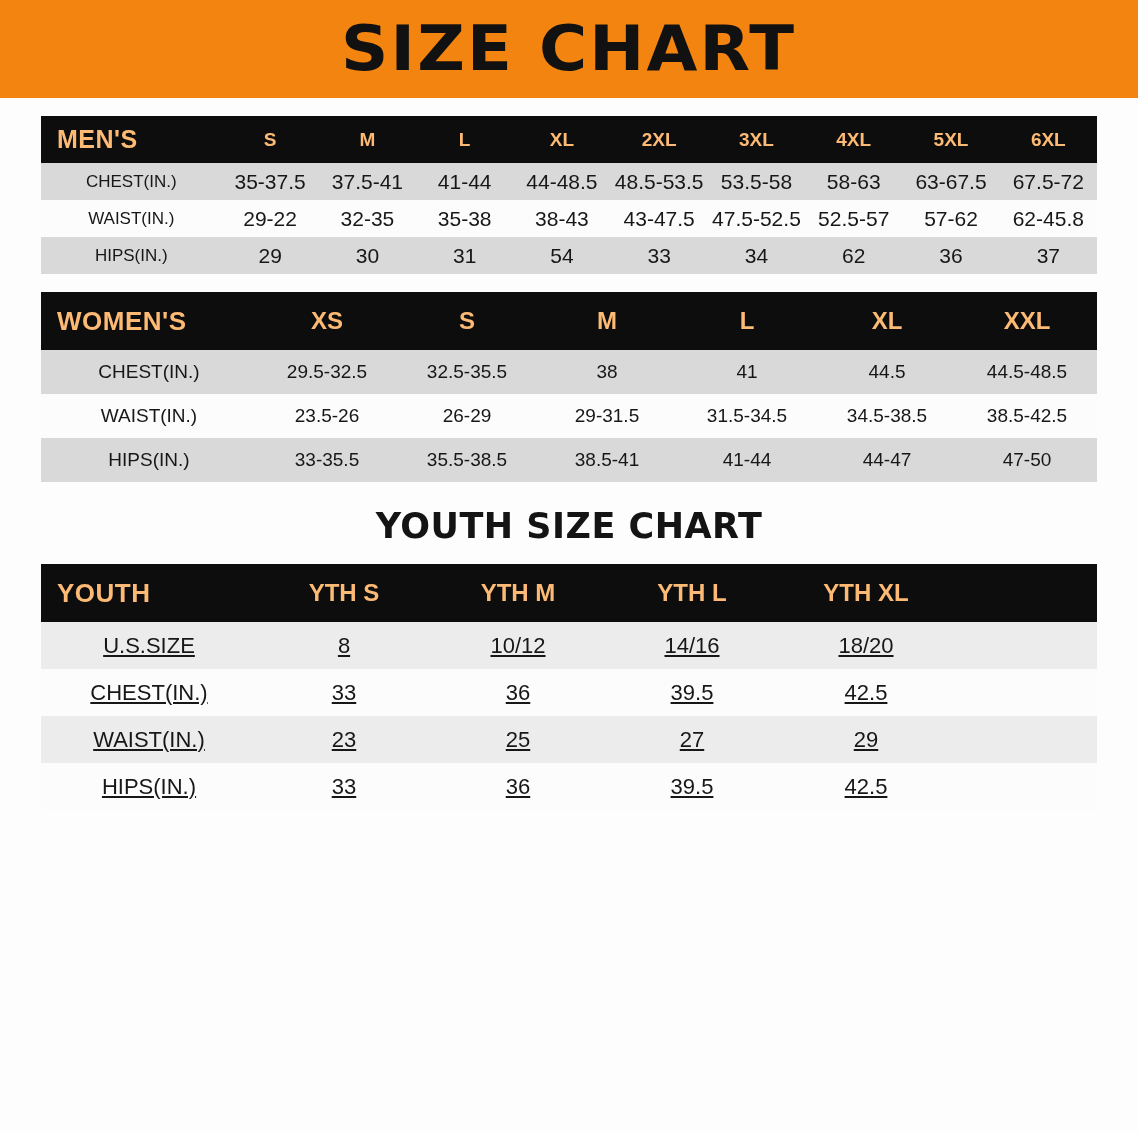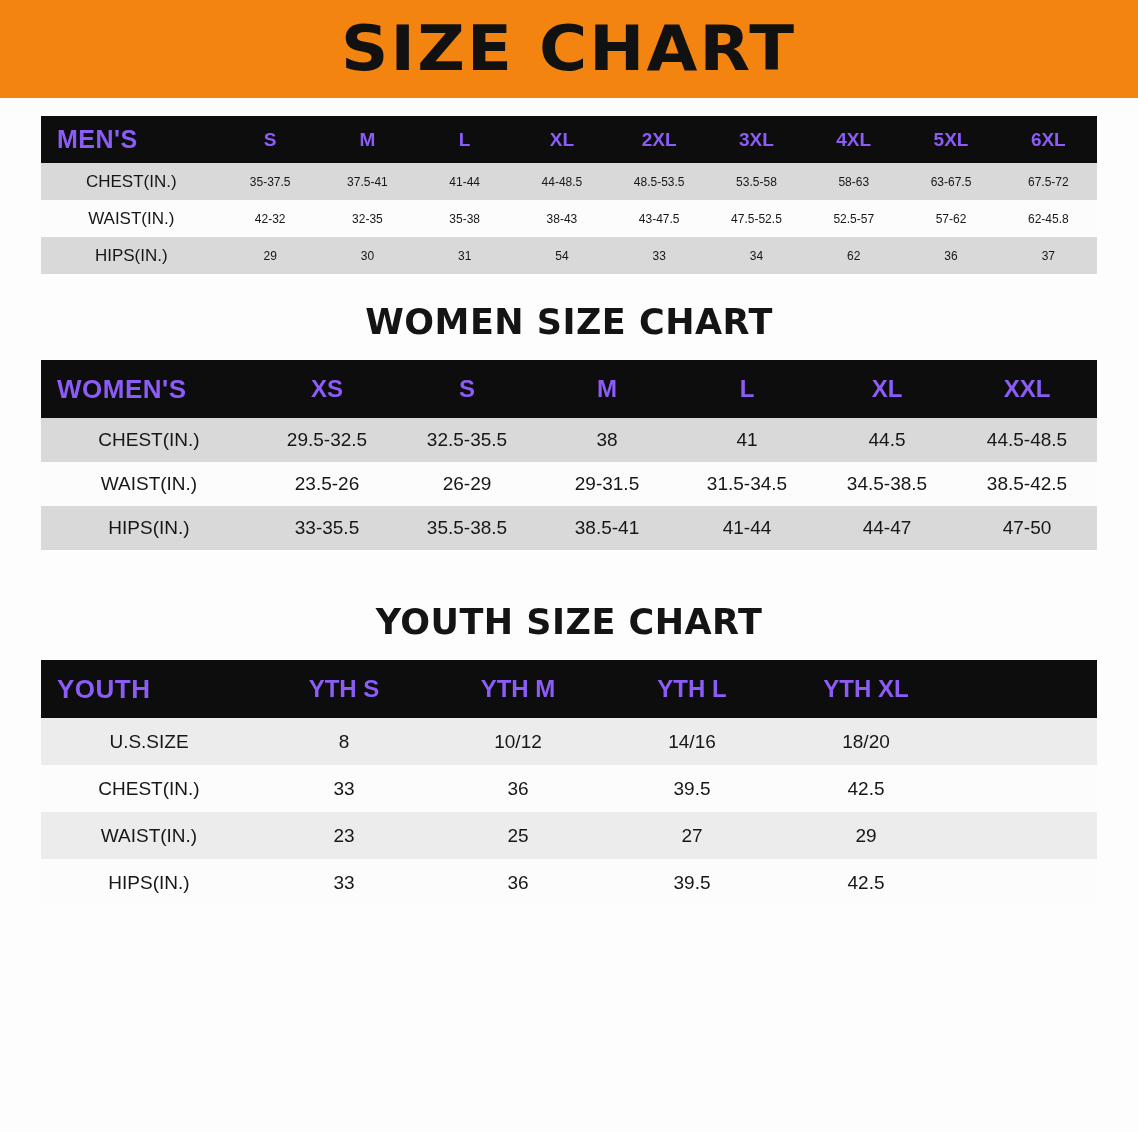--- a/index.html
+++ b/index.html
@@ -41,73 +41,73 @@
   .section-title {
     text-align: center;
     font-family: "DejaVu Sans", sans-serif;
     font-weight: bold;
     font-size: 35px;
     color: #141414;
     letter-spacing: 0.5px;
   }
   #man-title { margin-top: 28px; }
   #women-title { margin-top: 28px; }
-  #youth-title { margin-top: 52px; }
+  #youth-title { margin-top: 24px; }
 
   
   table {
     border-collapse: collapse;
     table-layout: fixed;
   }
   .chart-table {
     margin: 0 auto;
   }
   .chart-table th, .chart-table td {
     text-align: center;
     vertical-align: middle;
     font-family: "Liberation Sans", sans-serif;
   }
   .chart-table thead th {
     background: #0d0d0d;
-    color: #8b5cf6;
+    color: #fdba74;
     font-weight: bold;
   }
   .chart-table thead th.rowhead {
     text-align: left;
     padding-left: 16px;
     font-size: 25px;
     letter-spacing: 0.5px;
   }
   .row-label {
     text-align: center !important;
     color: #171717;
   }
 
   
   #men-table { width: 1056px; margin-top: 18px; }
   #men-table thead th { height: 45px; font-size: 19px; }
   #men-table thead th.rowhead { font-size: 25px; }
-  #men-table tbody td { height: 35px; font-size: 12px; color: #171717; }
+  #men-table tbody td { height: 35px; font-size: 21px; color: #171717; }
   #men-table tbody tr.odd td { background: #d9d9d9; }
   #men-table tbody tr.even td { background: #fcfcfc; }
   #men-table tbody td.row-label { font-size: 17px; }
 
   
   #women-table { width: 1056px; margin-top: 18px; }
   #women-table thead th { height: 56px; font-size: 24px; }
   #women-table thead th.rowhead { font-size: 26px; }
   #women-table tbody td { height: 42px; font-size: 19px; color: #171717; }
   #women-table tbody tr.odd td { background: #d9d9d9; }
   #women-table tbody tr.even td { background: #fcfcfc; }
 
   
   #youth-table { width: 1056px; margin-top: 18px; }
   #youth-table thead th { height: 56px; font-size: 24px; margin-top: 40px; }
   #youth-table thead th.rowhead { font-size: 26px; }
-  #youth-table tbody td { height: 45px; font-size: 19px; color: #171717; }
+  #youth-table tbody td { height: 45px; font-size: 22px; color: #171717; text-decoration: underline; }
   #youth-table tbody tr.odd td { background: #ececec; }
   #youth-table tbody tr.even td { background: #fcfcfc; }
 
   
   .note {
     margin: 20px 38px 0 38px;
     color: #9e2b23;
     font-family: "DejaVu Sans", sans-serif;
     font-size: 25px;
     line-height: 1.45;
@@ -158,21 +158,21 @@
         <td>41-44</td>
         <td>44-48.5</td>
         <td>48.5-53.5</td>
         <td>53.5-58</td>
         <td>58-63</td>
         <td>63-67.5</td>
         <td>67.5-72</td>
       </tr>
       <tr class="even">
         <td class="row-label">WAIST(IN.)</td>
-        <td>42-32</td>
+        <td>29-22</td>
         <td>32-35</td>
         <td>35-38</td>
         <td>38-43</td>
         <td>43-47.5</td>
         <td>47.5-52.5</td>
         <td>52.5-57</td>
         <td>57-62</td>
         <td>62-45.8</td>
       </tr>
       <tr class="odd">
@@ -183,21 +183,20 @@
         <td>54</td>
         <td>33</td>
         <td>34</td>
         <td>62</td>
         <td>36</td>
         <td>37</td>
       </tr>
     </tbody>
   </table>
 
-  <div class="section-title" id="women-title">WOMEN SIZE CHART</div>
   <table class="chart-table" id="women-table">
     <colgroup>
       <col style="width:216px">
       <col style="width:140px">
         <col style="width:140px">
         <col style="width:140px">
       <col style="width:140px">
         <col style="width:140px">
         <col style="width:140px">
     </colgroup>

